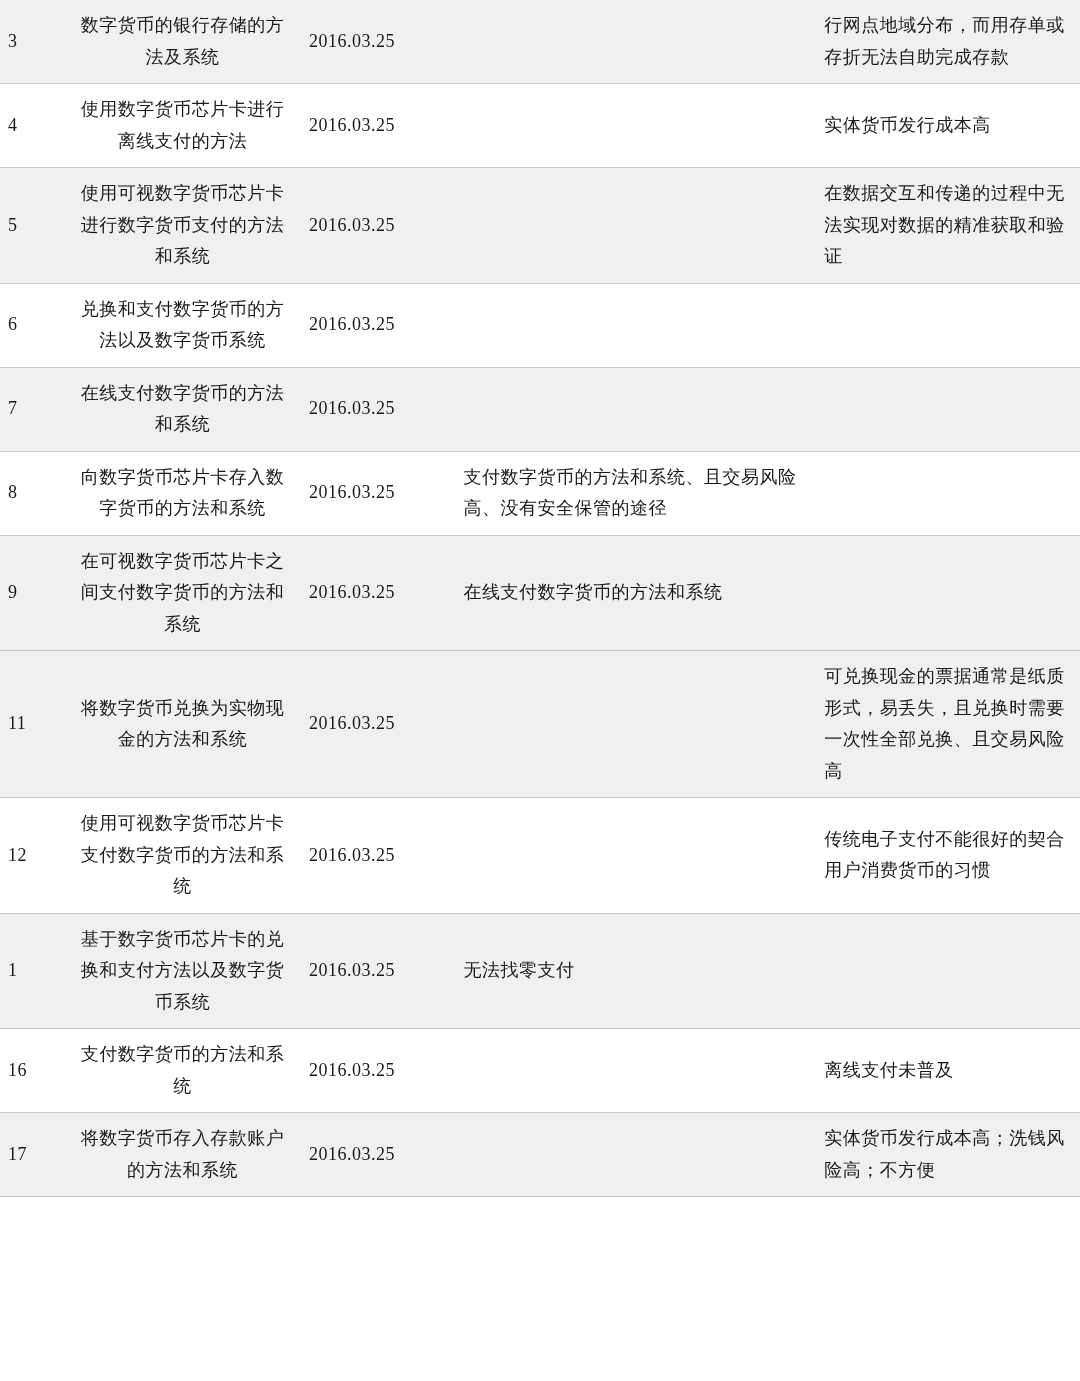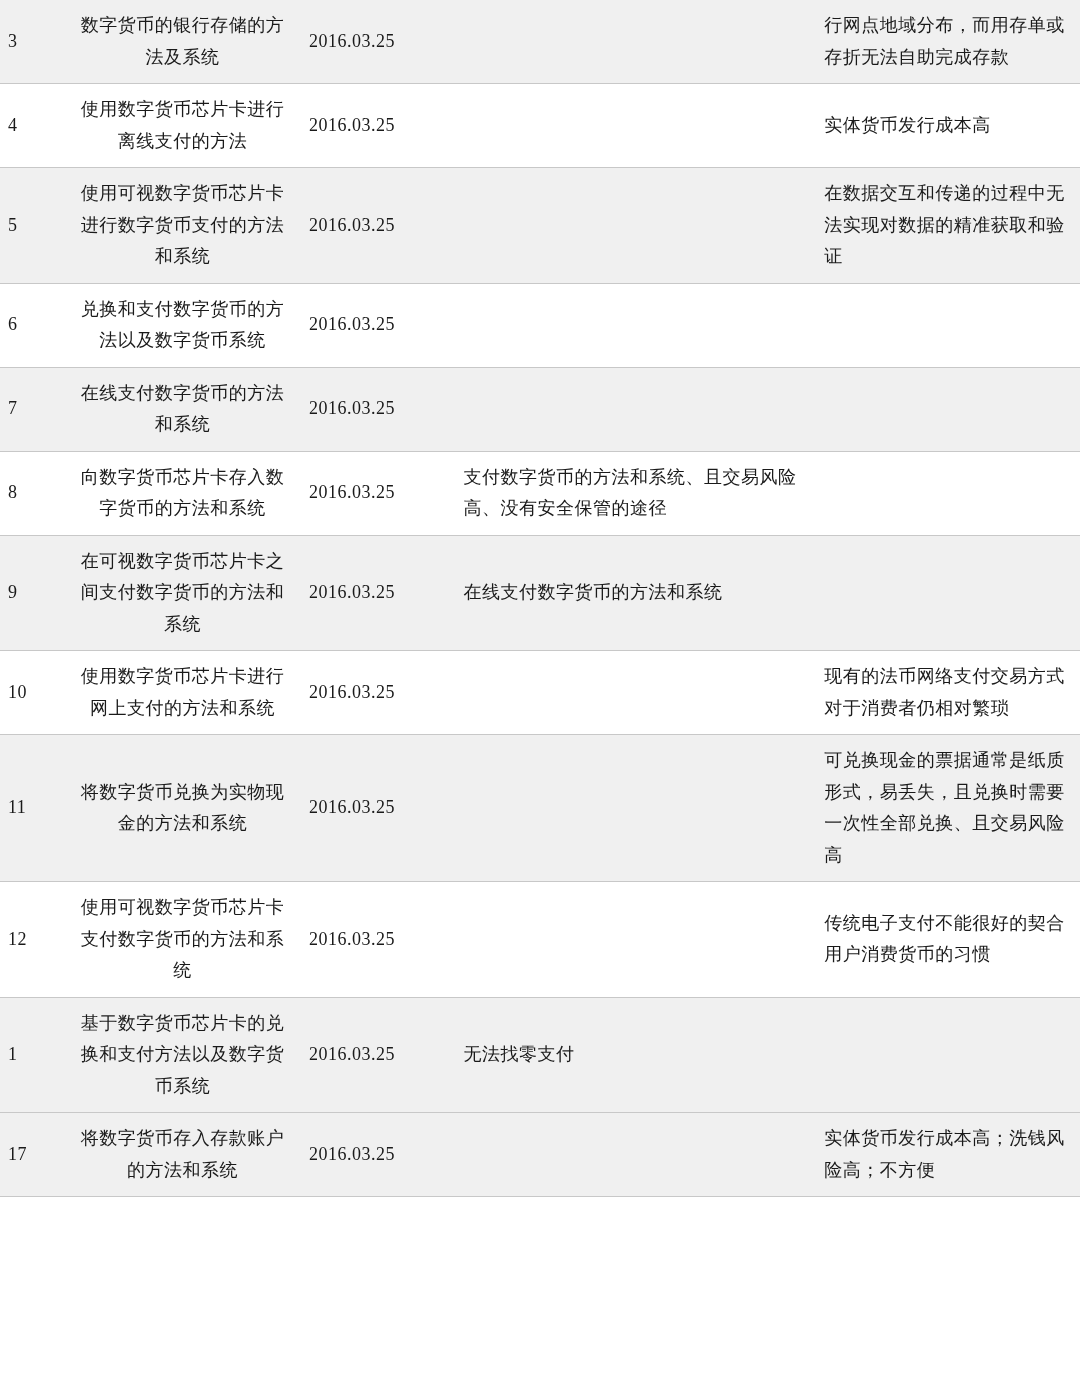--- a/index.html
+++ b/index.html
@@ -190,37 +190,20 @@
           <span class="cell-text">2016.03.25</span>
         </td>
       <td class="col-mid">
           <span class="cell-text">在线支付数字货币的方法和系统</span>
         </td>
       <td class="col-note">
           <span class="cell-text"></span>
         </td>
     </tr>
 
-    <tr class="plain">
-      <td class="col-idx">
-          <span class="cell-text">10</span>
-        </td>
-      <td class="col-title">
-          <span class="cell-text">使用数字货币芯片卡进行网上支付的方法和系统</span>
-        </td>
-      <td class="col-date">
-          <span class="cell-text">2016.03.25</span>
-        </td>
-      <td class="col-mid">
-          <span class="cell-text"></span>
-        </td>
-      <td class="col-note">
-          <span class="cell-text">现有的法币网络支付交易方式对于消费者仍相对繁琐</span>
-        </td>
-    </tr>
 
     <tr class="shaded">
       <td class="col-idx">
           <span class="cell-text">11</span>
         </td>
       <td class="col-title">
           <span class="cell-text">将数字货币兑换为实物现金的方法和系统</span>
         </td>
       <td class="col-date">
           <span class="cell-text">2016.03.25</span>
@@ -264,20 +247,37 @@
           <span class="cell-text">2016.03.25</span>
         </td>
       <td class="col-mid">
           <span class="cell-text">无法找零支付</span>
         </td>
       <td class="col-note">
           <span class="cell-text"></span>
         </td>
     </tr>
 
+    <tr class="plain">
+      <td class="col-idx">
+          <span class="cell-text">16</span>
+        </td>
+      <td class="col-title">
+          <span class="cell-text">支付数字货币的方法和系统</span>
+        </td>
+      <td class="col-date">
+          <span class="cell-text">2016.03.25</span>
+        </td>
+      <td class="col-mid">
+          <span class="cell-text"></span>
+        </td>
+      <td class="col-note">
+          <span class="cell-text">离线支付未普及</span>
+        </td>
+    </tr>
 
     <tr class="shaded">
       <td class="col-idx">
           <span class="cell-text">17</span>
         </td>
       <td class="col-title">
           <span class="cell-text">将数字货币存入存款账户的方法和系统</span>
         </td>
       <td class="col-date">
           <span class="cell-text">2016.03.25</span>

